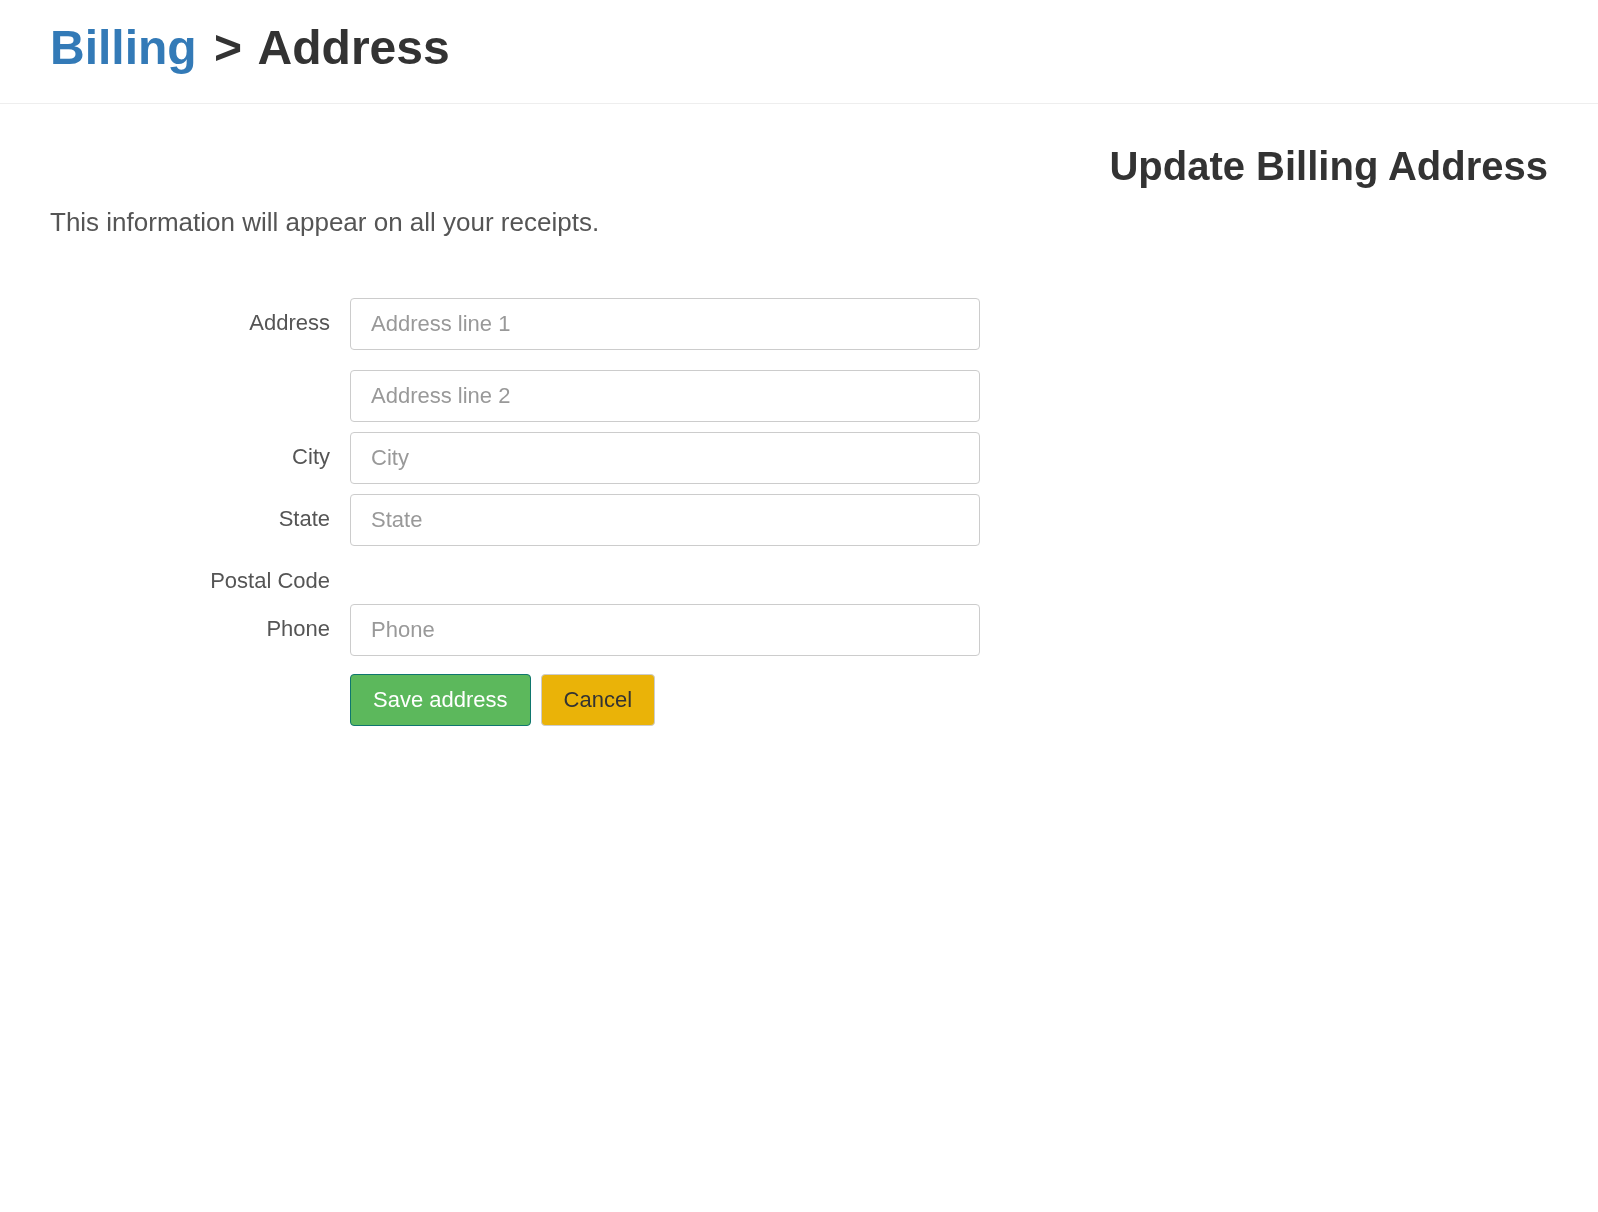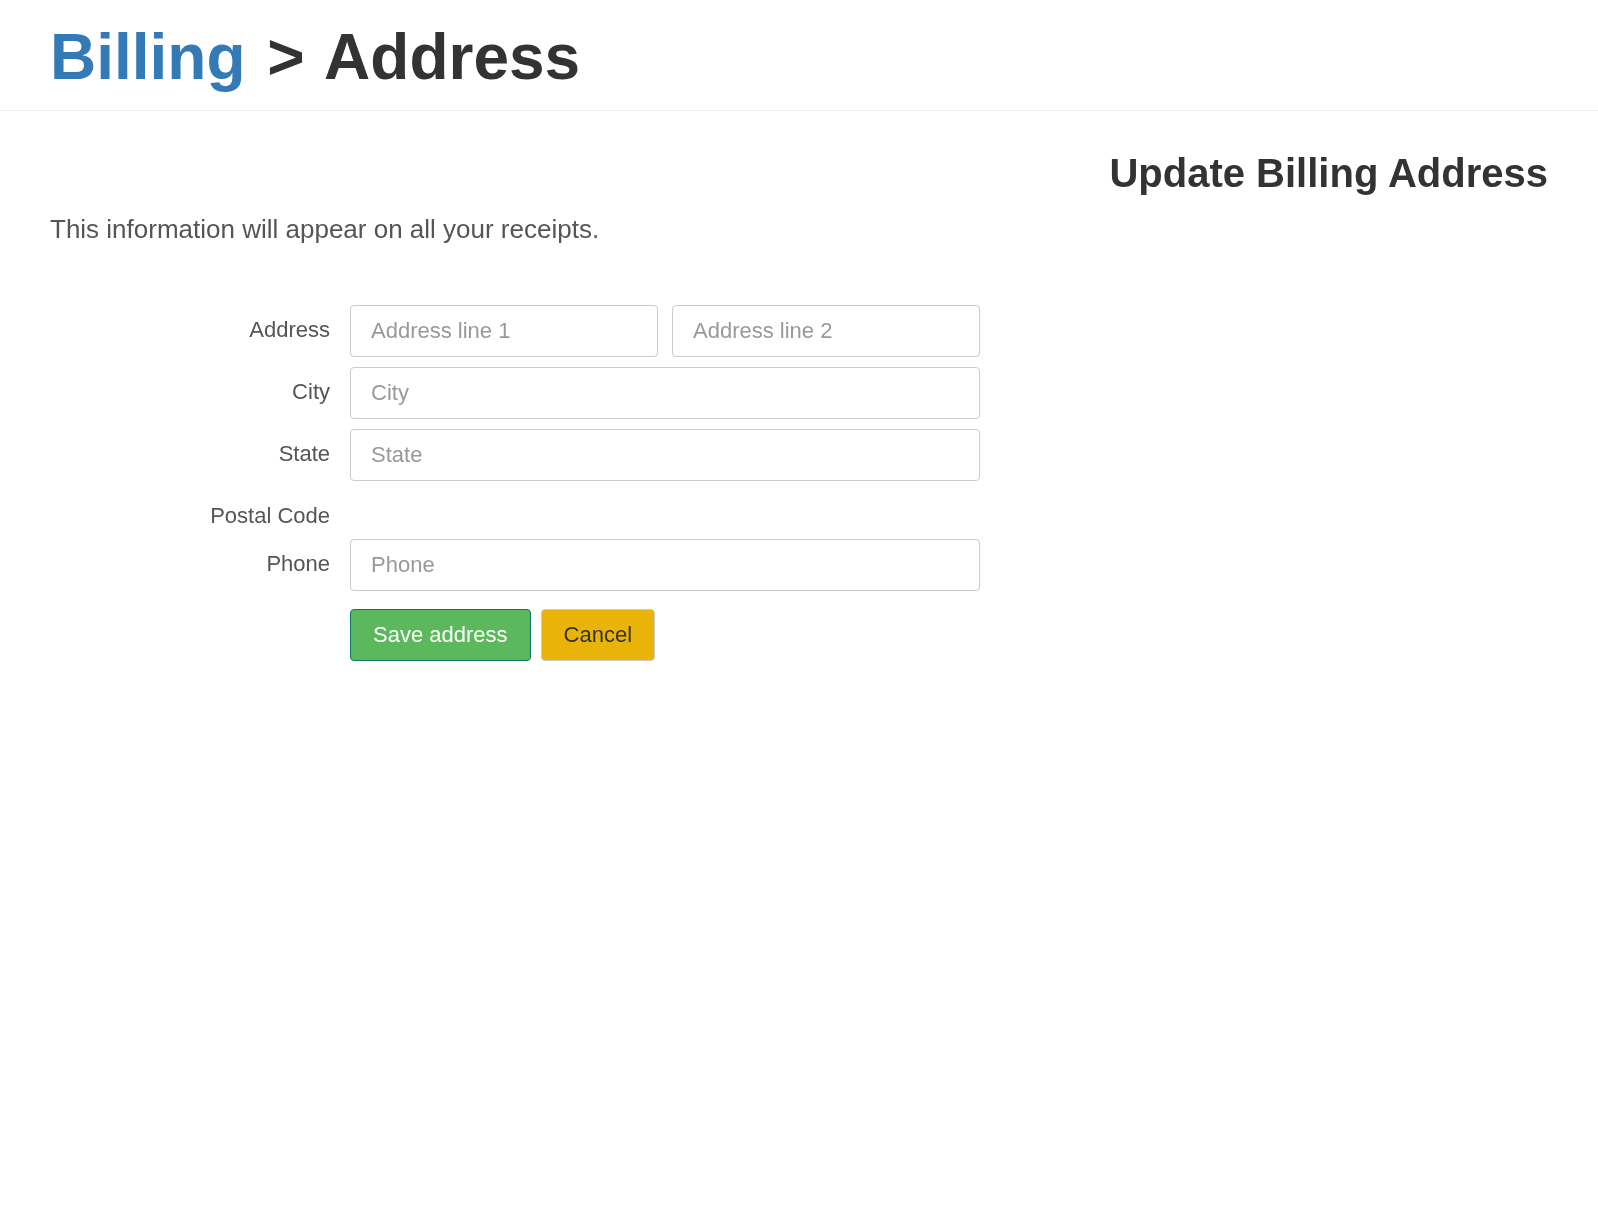--- a/index.html
+++ b/index.html
@@ -10,22 +10,22 @@
     body {
       font-family: -apple-system, BlinkMacSystemFont, "Segoe UI", Helvetica, Arial, sans-serif;
       background: #ffffff;
       color: #333;
     }
     .container {
       max-width: 1598px;
       padding: 0;
     }
     .breadcrumb {
-      padding: 20px 50px 16px 50px;
-      font-size: 64px;
+      padding: 20px 50px 28px 50px;
+      font-size: 48px;
       font-weight: 600;
       border-bottom: 1px solid #eee;
       color: #333;
     }
     .breadcrumb a {
       color: #337ab7;
       text-decoration: none;
     }
     .breadcrumb-sep {
       color: #333;
@@ -58,23 +58,22 @@
       padding-right: 20px;
       padding-top: 12px;
       font-size: 22px;
       color: #555;
       flex-shrink: 0;
     }
     .form-fields {
       flex: 1;
       max-width: 630px;
       display: flex;
-      flex-direction: row;
-      gap: 14px;
-      align-items: center;
+      flex-direction: column;
+      gap: 20px;
     }
     .form-input {
       width: 100%;
       height: 52px;
       padding: 10px 20px;
       font-size: 22px;
       border: 1px solid #ccc;
       border-radius: 4px;
       background: #fff;
       color: #555;

